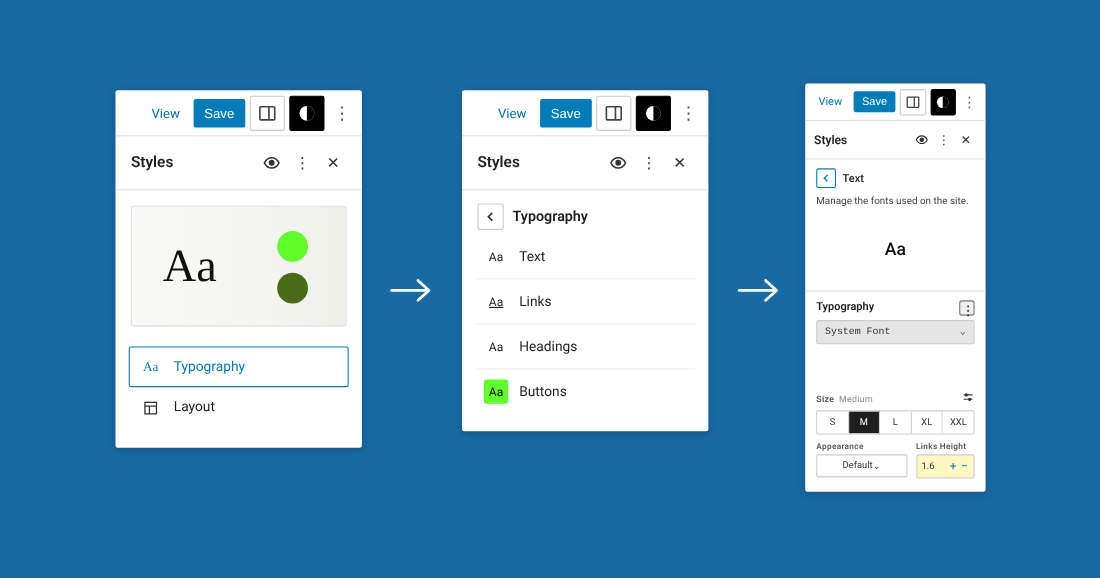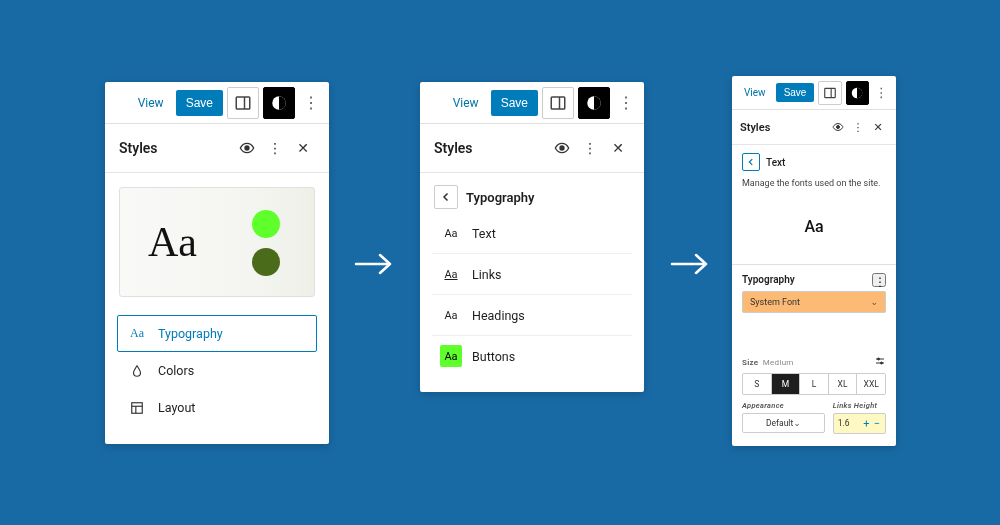--- a/index.html
+++ b/index.html
@@ -259,24 +259,25 @@
       padding: 6px 10px 3px 10px;
       letter-spacing: 0.3px;
     }
     .p3 .select {
       margin: 0 10px 2px 10px;
       border: 1px solid #ccc;
       border-radius: 2px;
       padding: 5px 7px;
       font-size: 9px;
       display: flex;
-      align-items: flex-end;
+      align-items: center;
       justify-content: space-between;
       color: #333;
-      background: #fdba74;
+      background: #e5e5e5;
+      font-family: Liberation Mono, monospace;
     }
     .p3 .size-row { display: flex; align-items: center; justify-content: space-between; padding: 2px 10px 3px 10px; margin-top: 40px; }
     .p3 .size-row .lbl { font-size: 8px; font-weight: 600; color: #555; letter-spacing: 0.3px; }
     .p3 .size-row .lbl .extra { color: #888; font-weight: 400; margin-left: 2px; }
     .p3 .size-opts {
       display: flex;
       margin: 0 10px;
       border: 1px solid #ccc;
       border-radius: 2px;
       overflow: hidden;
@@ -297,21 +298,20 @@
       gap: 8px;
       padding: 6px 10px 12px 10px;
     }
     .p3 .two-col .col { flex: 1; }
     .p3 .two-col .clabel {
       font-size: 7.5px;
       font-weight: 600;
       color: #555;
       letter-spacing: 0.3px;
       margin-bottom: 3px;
-      font-style: italic;
     }
     .p3 .two-col .sel {
       border: 1px solid #ccc;
       border-radius: 2px;
       padding: 4px 23px;
       font-size: 8.5px;
       display: flex;
       align-items: center;
       justify-content: space-between;
       color: #333;
@@ -377,28 +377,20 @@
   </div>
   <div class="preview-card">
     <span class="aa">Aa</span>
     <span class="dot1"></span>
     <span class="dot2"></span>
   </div>
   <div class="nav-list">
     <div class="nav-item active">
       <span class="nicon" style="font-family:serif;">Aa</span>
       <span>Typography</span>
-    </div>
-    <div class="nav-item">
-      <span class="nicon">
-        <svg width="14" height="14" viewBox="0 0 24 24" fill="none" stroke="#333" stroke-width="2">
-            <path d="M12 3 C8 9 6 12 6 15 a6 6 0 0 0 12 0 c0-3-2-6-6-12z"></path>
-          </svg>
-      </span>
-      <span>Colors</span>
     </div>
     <div class="nav-item">
       <span class="nicon">
         <svg width="14" height="14" viewBox="0 0 24 24" fill="none" stroke="#333" stroke-width="2">
             <rect x="3" y="3" width="18" height="18"></rect>
             <line x1="3" y1="9" x2="21" y2="9"></line>
             <line x1="10" y1="9" x2="10" y2="21"></line>
           </svg>
       </span>
       <span>Layout</span>

